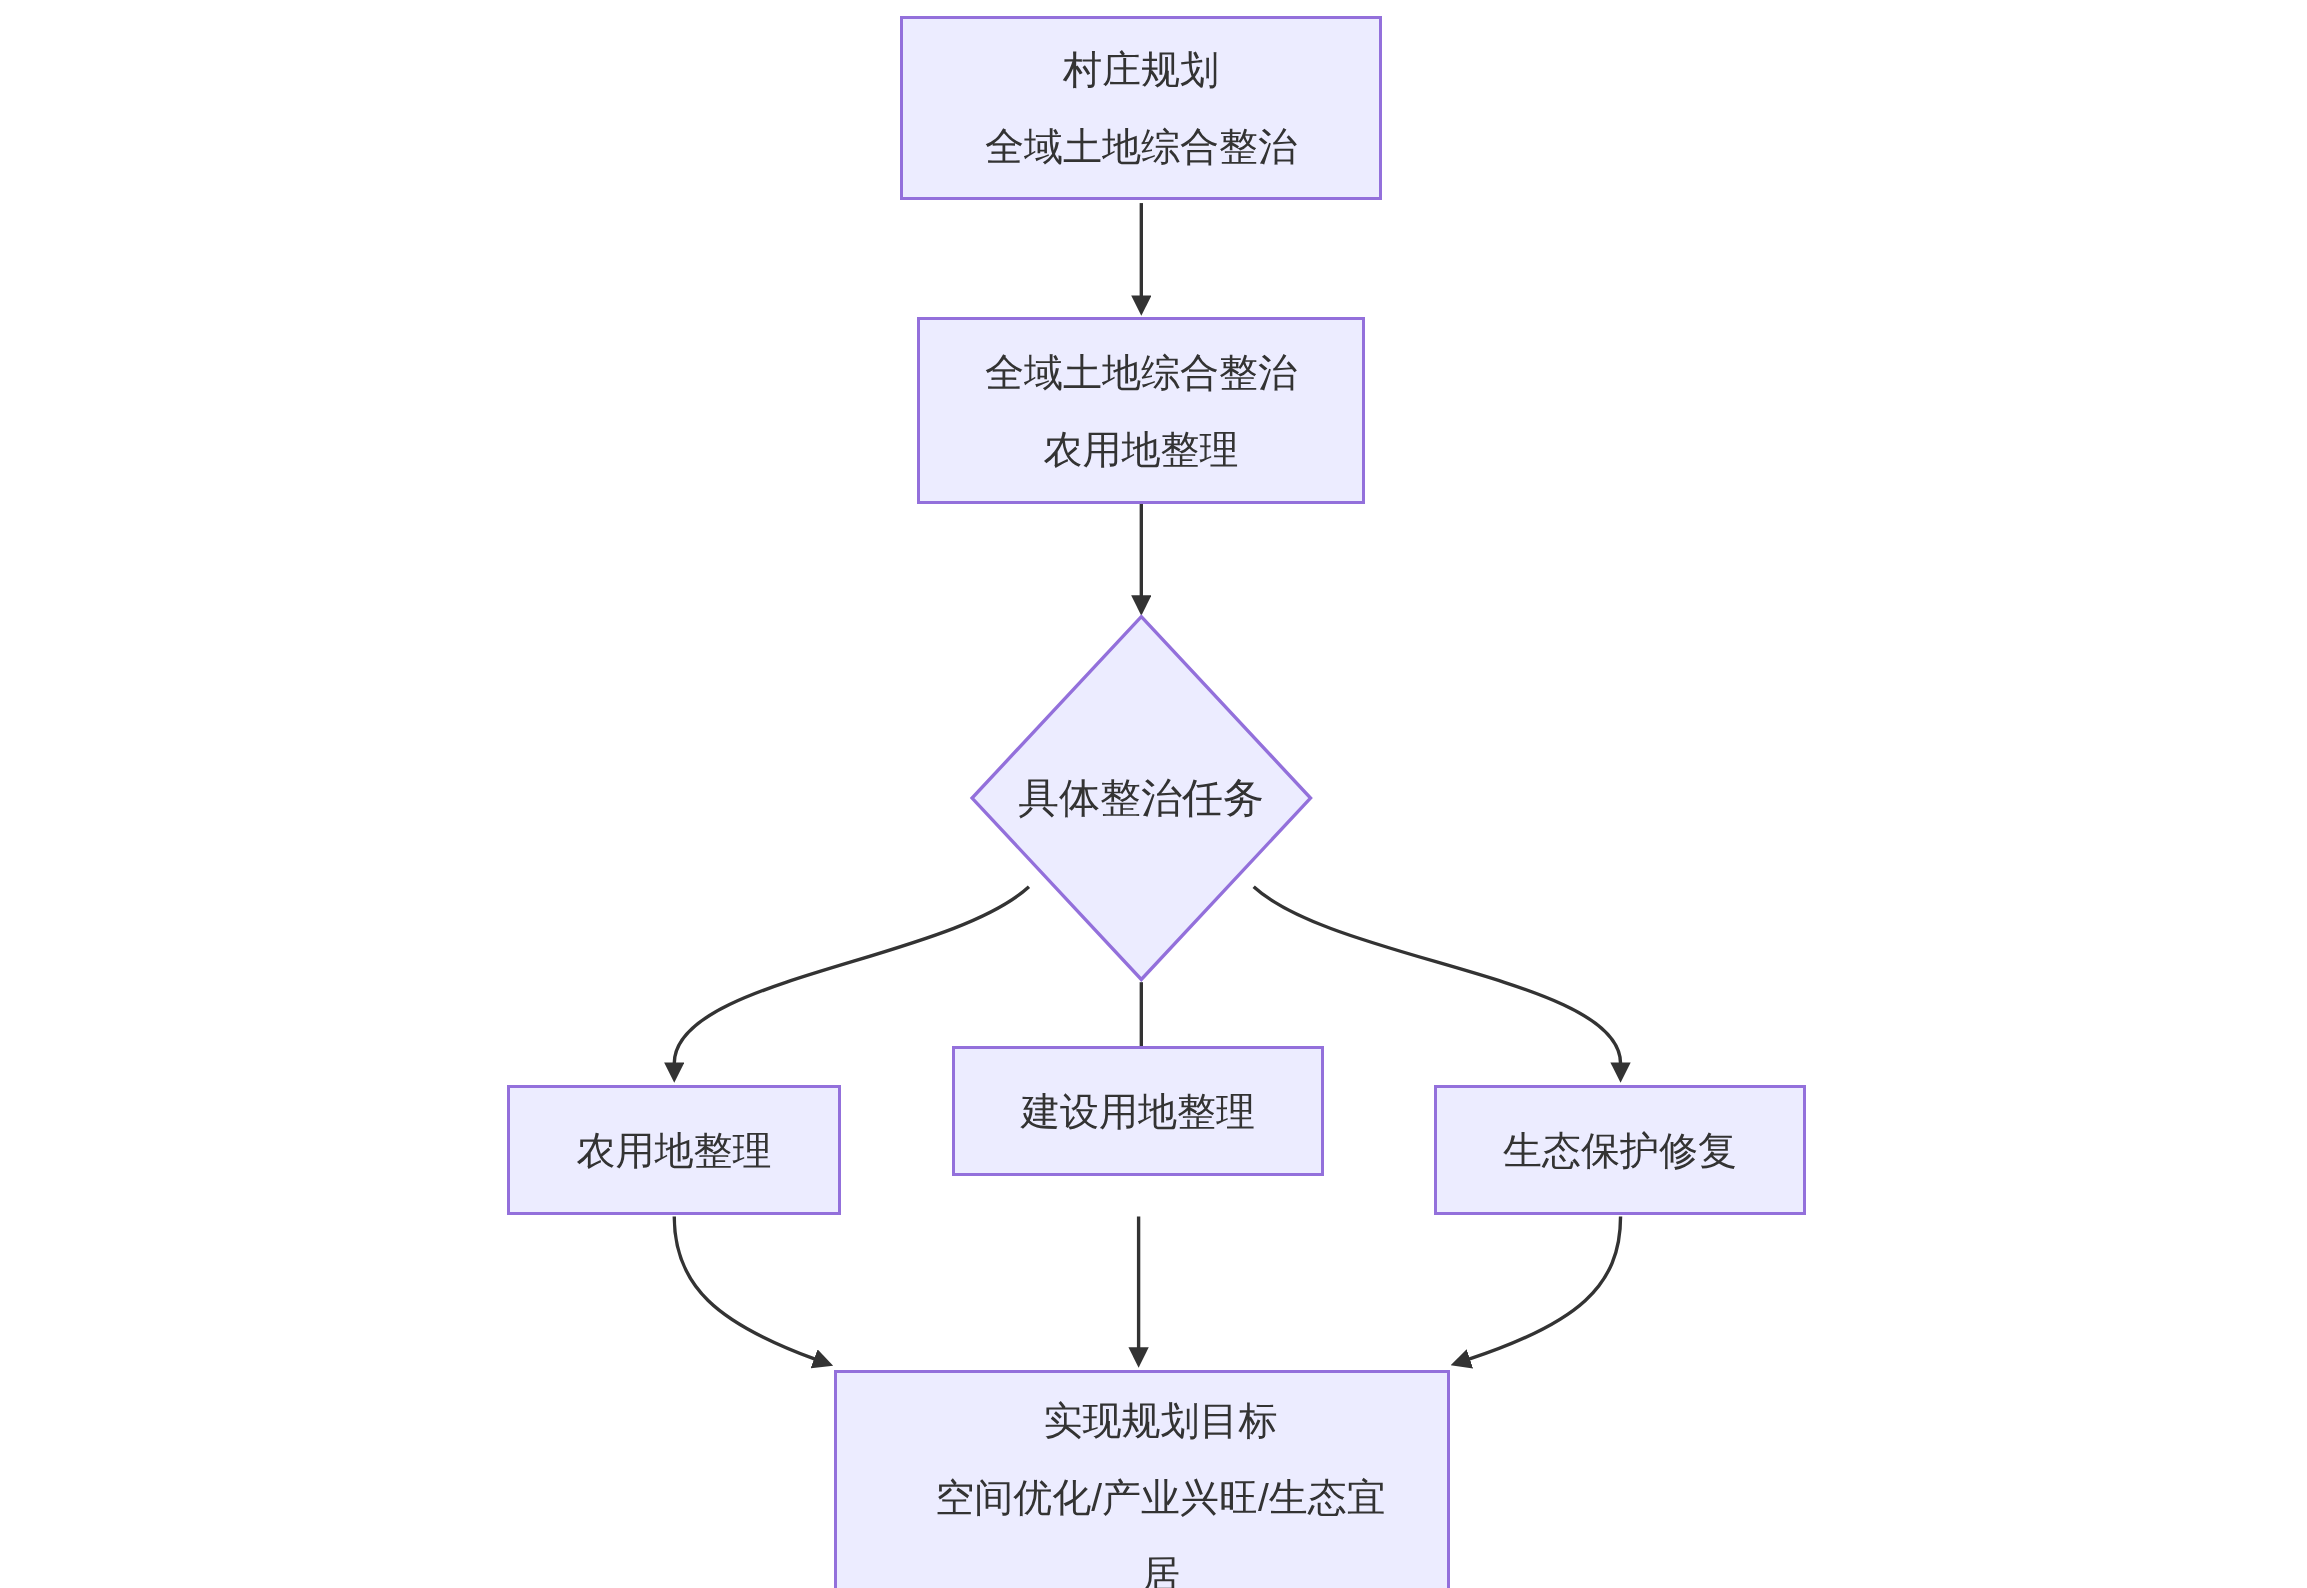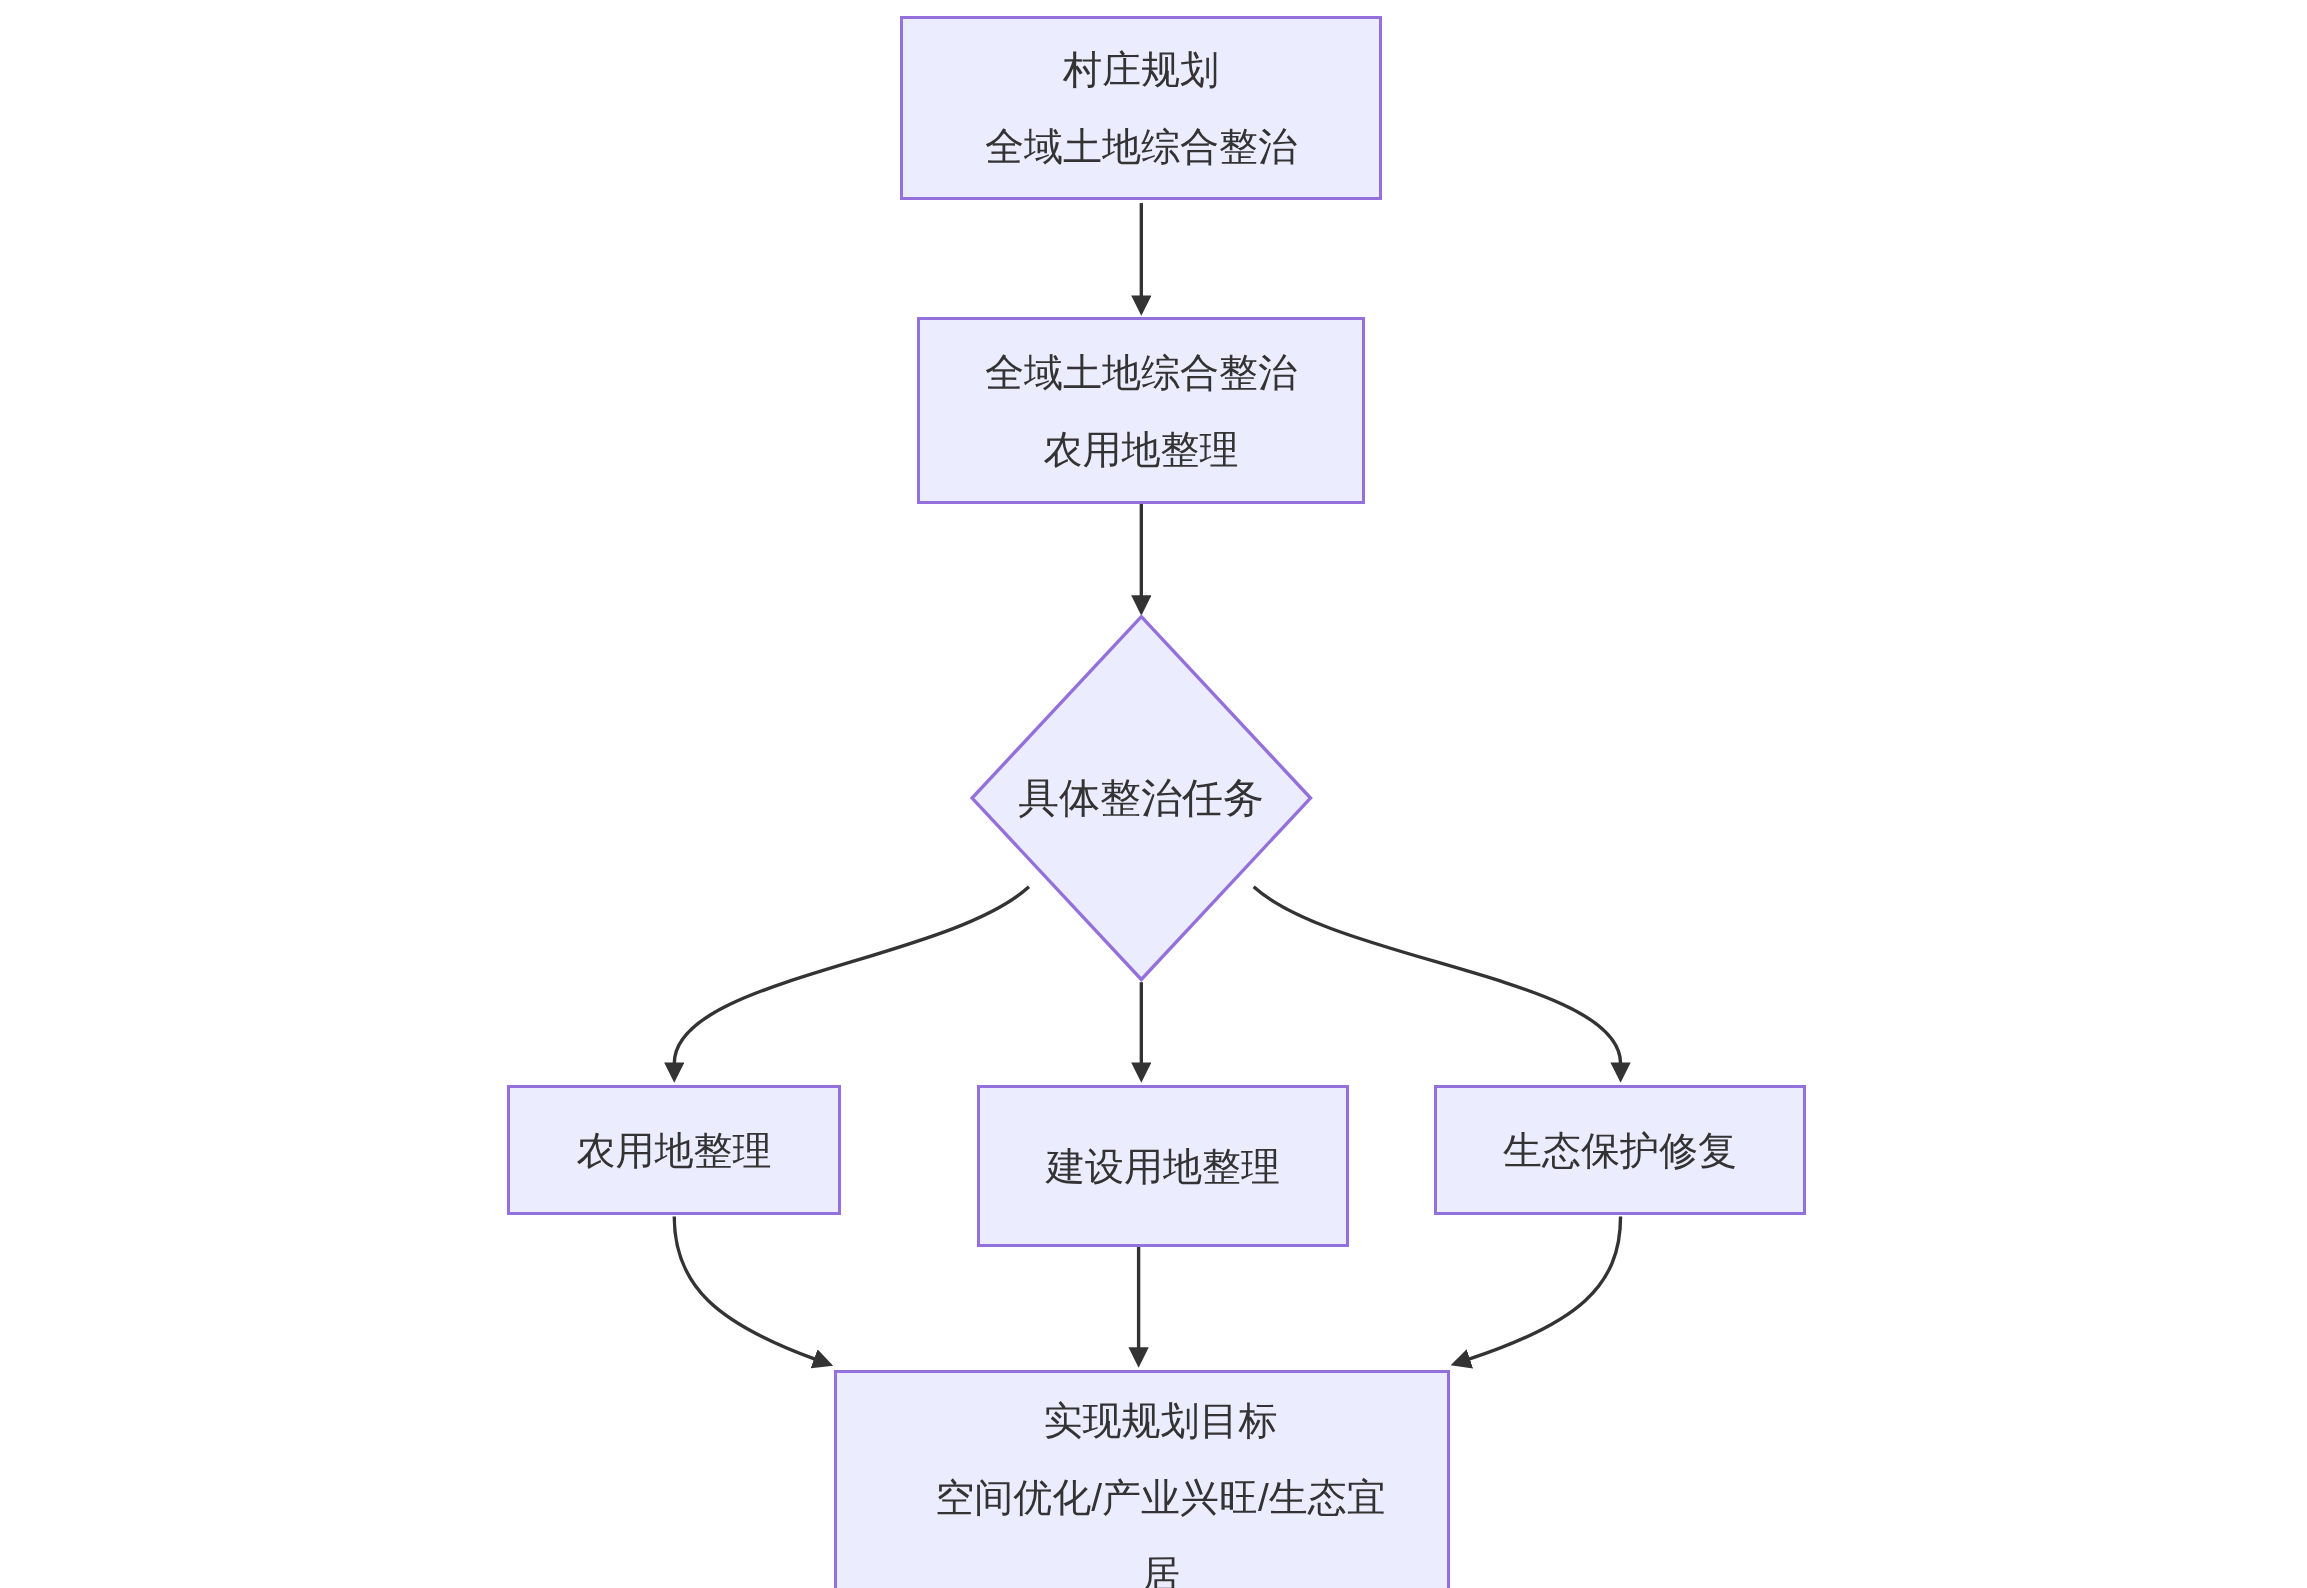--- a/index.html
+++ b/index.html
@@ -67,21 +67,21 @@
     line-height: 61px;
     display: flex;
     align-items: center;
     justify-content: center;
     text-align: center;
   }
 
   .node-village-plan        { left: 900px; top: 16.2px;   width: 482px; height: 184px; }
   .node-platform            { left: 917px; top: 317px;  width: 448px; height: 187px; }
   .node-agricultural-land   { left: 507px;  top: 1085px; width: 334px; height: 130px; align-items: center; }
-  .node-construction-land   { left: 952px; top: 1085px; width: 372px; height: 162px; margin-left: 25px; }
+  .node-construction-land   { left: 952px; top: 1046px; width: 372px; height: 130px; }
   .node-eco-restoration     { left: 1434px; top: 1085px; width: 372px; height: 130px; }
   .node-goal                { left: 834px; top: 1370px; width: 616px; height: 255px; padding-left: 37px; }
 </style>
 </head>
 <body>
 
 <div class="canvas">
 
   <svg class="edges-svg" viewBox="0 0 3408 2346" xmlns="http://www.w3.org/2000/svg">
     <defs>

